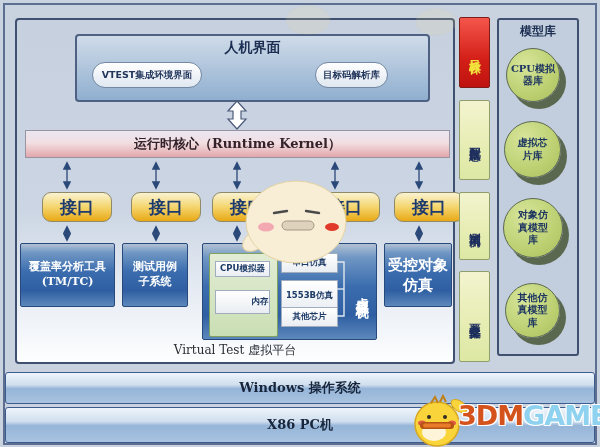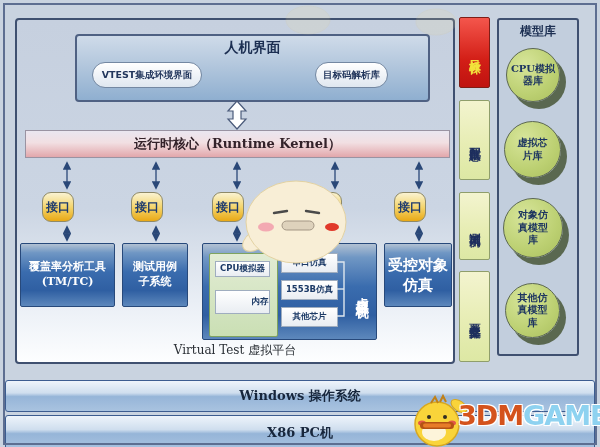--- a/index.html
+++ b/index.html
@@ -18,23 +18,23 @@
     background:linear-gradient(180deg,#cfdbe9 0%,#b3c7dd 45%,#8fafd0 100%);box-sizing:border-box;}
   .hmi-title{position:absolute;left:0;top:3px;width:100%;text-align:center;font-size:14px;font-weight:bold;color:#1c2f52;}
   .pill{position:absolute;top:26px;height:26px;border:1.5px solid #7488a2;border-radius:13px;
     background:linear-gradient(180deg,#ffffff 0%,#eef2f7 55%,#dfe7f0 100%);
     display:flex;align-items:center;justify-content:center;font-size:9.5px;font-weight:bold;color:#22365c;box-sizing:border-box;}
 
   .kernel{left:25px;top:130px;width:425px;height:28px;border:1px solid #9a93a2;
     background:linear-gradient(180deg,#eae6f0 0%,#f2dfe2 45%,#e2a7ab 100%);
     font-size:13px;font-weight:bold;color:#33222a;box-sizing:border-box;}
 
-  .iface{width:32px;height:30px;border:1.5px solid #8f8a68;border-radius:9px;
+  .iface{width:70px;height:30px;border:1.5px solid #8f8a68;border-radius:9px;
     background:linear-gradient(180deg,#faf3d2 0%,#f4d56d 50%,#e9a916 100%);
-    font-size:12px;font-weight:bold;color:#1d3a6e;box-sizing:border-box;}
+    font-size:17px;font-weight:bold;color:#1d3a6e;box-sizing:border-box;}
 
   .bbox{border:1.5px solid #27497b;border-radius:2px;color:#ffffff;font-weight:bold;
     background:linear-gradient(180deg,#b2c1d3 0%,#7097c4 14%,#3a6cae 45%,#2f5fa2 75%,#5d88bc 100%);
     box-sizing:border-box;line-height:1.35;}
 
   .vtm-green{left:6px;top:9px;width:69px;height:84px;border:1px solid #7fa35f;border-radius:2px;
     background:linear-gradient(180deg,#e2ecd4 0%,#cadfb4 100%);box-sizing:border-box;}
   .vtm-white{background:linear-gradient(180deg,#ffffff 0%,#e9edf2 100%);border:1px solid #9fadbf;
     color:#1c3a66;font-weight:bold;font-size:8.5px;box-sizing:border-box;line-height:1.1;}
   .vtm-label{writing-mode:vertical-rl;text-orientation:upright;color:#ffffff;font-weight:bold;
@@ -53,21 +53,21 @@
   .panel-model{left:497px;top:18px;width:82px;height:338px;border:2px solid #3f5070;border-radius:3px;
     background:#c2cedd;box-sizing:border-box;}
   .model-title{position:absolute;left:0;top:3px;width:100%;text-align:center;font-size:12px;font-weight:bold;color:#1c2f52;}
   .mcircle{position:absolute;border-radius:50%;border:1.5px solid #5c6850;
     background:radial-gradient(circle at 35% 30%,#d7e59a 0%,#bcd072 60%,#aabf5e 100%);
     box-shadow:6px 7px 0 #5a6850;display:flex;align-items:center;justify-content:center;
     text-align:center;font-size:10px;font-weight:600;color:#1d3560;line-height:1.25;box-sizing:border-box;}
 
   .bar{left:5px;width:590px;border:1.5px solid #3c5c90;border-radius:3px;
     background:linear-gradient(180deg,#eef4fb 0%,#cfdeee 40%,#96b5d8 52%,#a9c3e0 100%);
-    font-size:13px;font-weight:bold;color:#17263c;box-sizing:border-box;margin-top:8px;}
+    font-size:13px;font-weight:bold;color:#17263c;box-sizing:border-box;}
 
   .overlay{position:absolute;left:0;top:0;width:600px;height:447px;pointer-events:none;}
   .z4{z-index:4;} .z6{z-index:6;} .z7{z-index:7;}
 
   .brand{left:458px;top:400px;font-size:27px;font-weight:bold;letter-spacing:-1px;
     font-family:"DejaVu Sans",sans-serif;white-space:nowrap;}
   .brand .b1{color:#d4531d;text-shadow:-1px -1px 0 #fff,1px -1px 0 #fff,-1px 1px 0 #fff,1px 1px 0 #fff;}
   .brand .b2{color:#8ed2f0;text-shadow:-1px -1px 0 #fff,1px -1px 0 #fff,-1px 1px 0 #fff,1px 1px 0 #fff;}
 </style>
 </head>
@@ -95,21 +95,21 @@
 (TM/TC)</div>
   <div class="abs bbox flexc prel cjk" style="left:122px;top:243px;width:66px;height:64px;font-size:11px;">测试用例
 子系统</div>
 
   <div class="abs bbox" style="left:202px;top:243px;width:175px;height:97px;">
     <div class="abs vtm-green">
       <div class="abs vtm-white flexc" style="left:5px;top:7px;width:55px;height:16px;">CPU模拟器</div>
       <div class="abs vtm-white flexc" style="left:5px;top:36px;width:55px;height:24px;padding-left:35px;">内存</div>
     </div>
     <div class="abs vtm-white flexc" style="left:78px;top:9px;width:57px;height:20px;">串口仿真</div>
-    <div class="abs vtm-white flexc" style="left:78px;top:36px;width:57px;height:20px;">1553B仿真</div>
+    <div class="abs vtm-white flexc" style="left:78px;top:36px;width:57px;height:32px;">1553B仿真</div>
     <div class="abs vtm-white flexc" style="left:78px;top:63px;width:57px;height:20px;">其他芯片</div>
     <div class="abs vtm-label flexc cjk" style="left:148px;top:5px;width:22px;height:86px;">虚拟目标机</div>
   </div>
 
   <div class="abs bbox flexc prel cjk" style="left:384px;top:243px;width:68px;height:64px;font-size:15px;">受控对象
 仿真</div>
 
   <div class="abs caption cjk">Virtual Test 虚拟平台</div>
 
   <div class="abs side-box side-red cjk" style="top:17px;height:71px;">目标软件</div>

